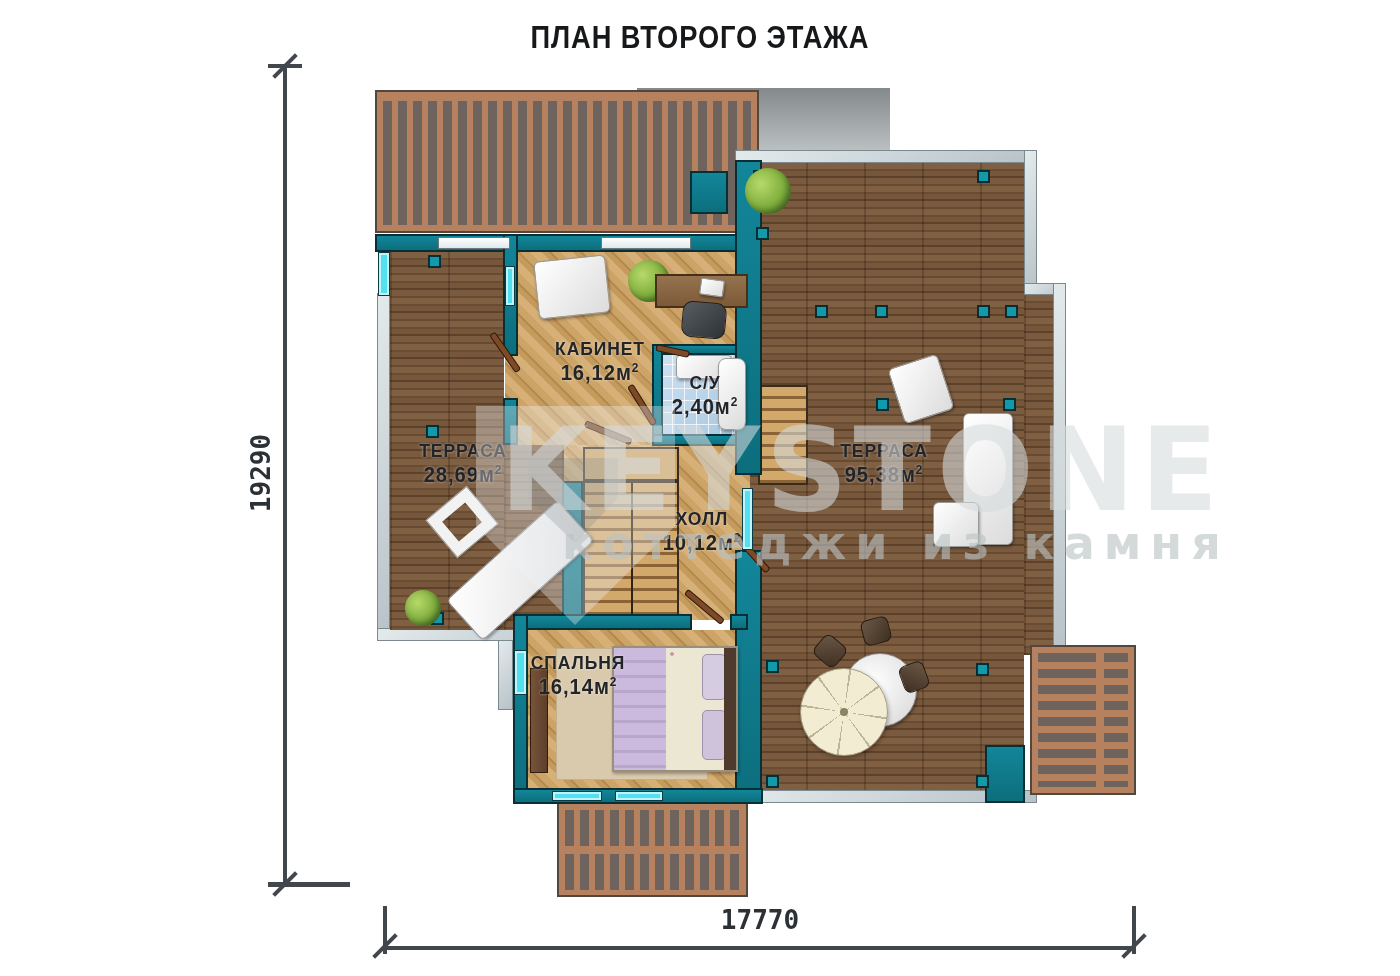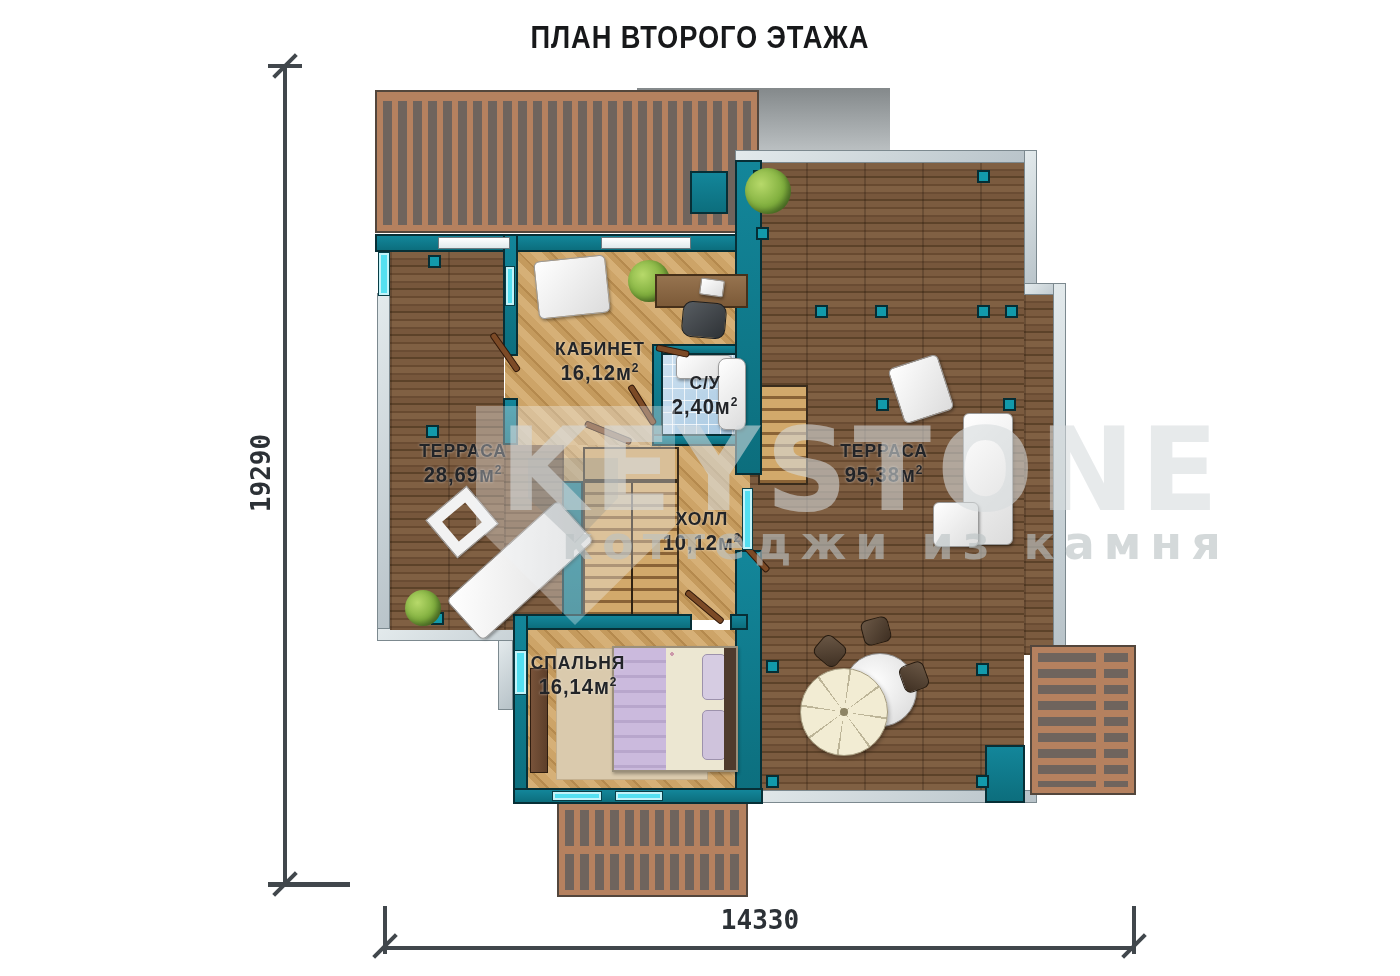--- a/index.html
+++ b/index.html
@@ -93,21 +93,21 @@
   <div class="dim" style="left:268px;top:882px;width:82px;height:5px"></div>
   <div class="tick" style="left:269px;top:64px"></div>
   <div class="tick" style="left:269px;top:882px"></div>
   <div class="dimtxt" style="left:261px;top:473px;transform:translate(-50%,-50%) rotate(-90deg)">19290</div>
 
   <div class="dim" style="left:385px;top:946px;width:750px;height:4px"></div>
   <div class="dim" style="left:383px;top:906px;width:4px;height:48px"></div>
   <div class="dim" style="left:1132px;top:906px;width:4px;height:48px"></div>
   <div class="tick" style="left:369px;top:944px"></div>
   <div class="tick" style="left:1118px;top:944px"></div>
-  <div class="dimtxt" style="left:760px;top:920px;transform:translate(-50%,-50%)">14330</div>
+  <div class="dimtxt" style="left:760px;top:920px;transform:translate(-50%,-50%)">17770</div>
 
   <div class="roofband" style="left:637px;top:88px;width:253px;height:72px"></div>
 
   <div class="pergola abs" style="left:375px;top:90px;width:384px;height:143px">
     <div class="slats-v" style="left:6px;top:9px;right:6px;bottom:6px"></div>
   </div>
 
   <div class="pergola abs" style="left:557px;top:802px;width:191px;height:95px;z-index:2">
     <div class="slats-v" style="left:6px;top:6px;right:6px;height:36px"></div>
     <div class="slats-v" style="left:6px;top:50px;right:6px;height:36px"></div>

